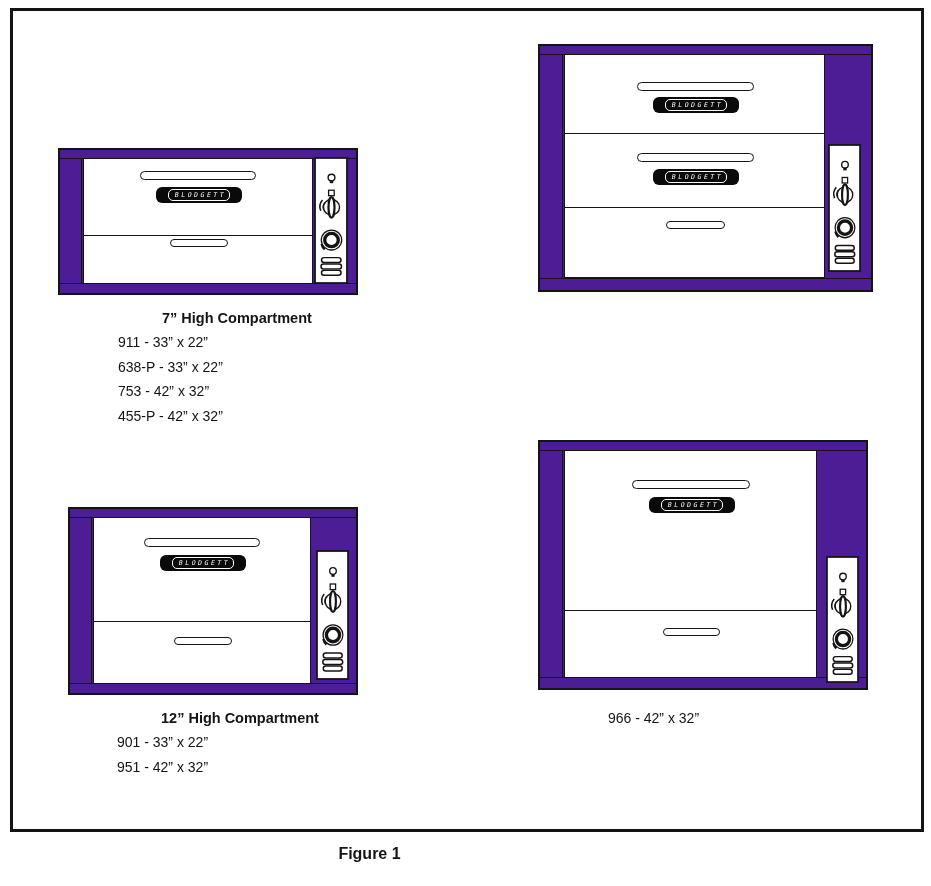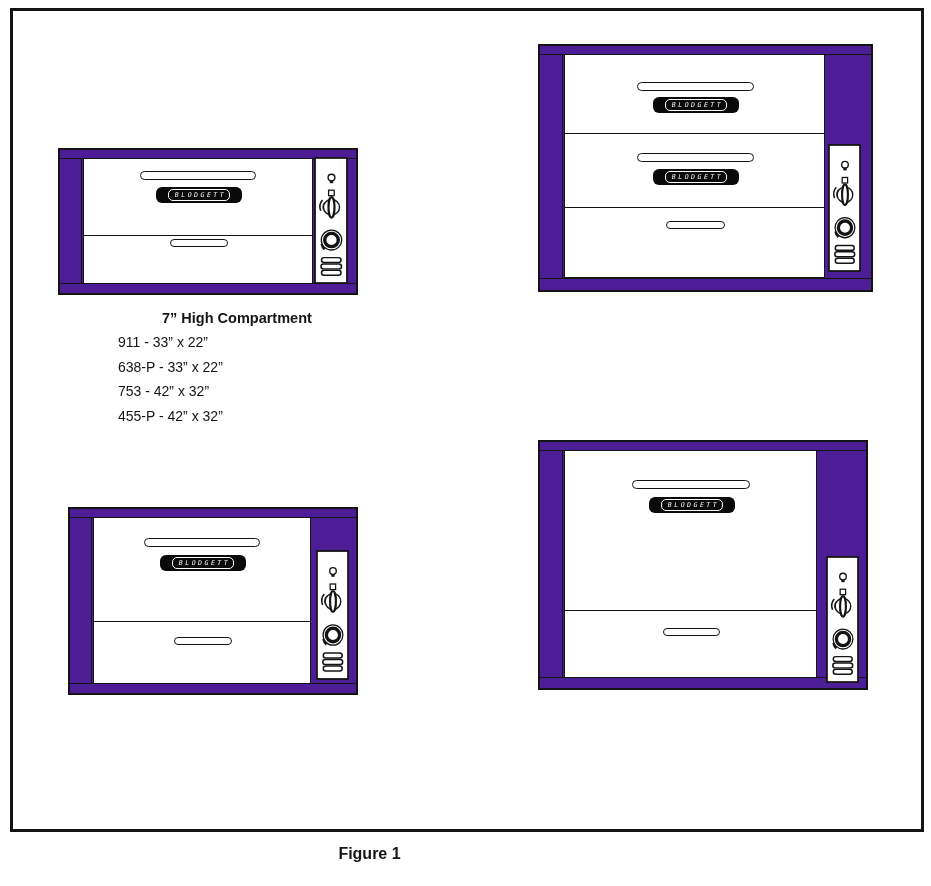--- a/index.html
+++ b/index.html
@@ -195,18 +195,24 @@
     <div class="label-title">7” High Compartment</div>
     <div class="label-line">911 - 33” x 22”</div>
     <div class="label-line">638-P - 33” x 22”</div>
     <div class="label-line">753 - 42” x 32”</div>
     <div class="label-line">455-P - 42” x 32”</div>
   </div>
 
   <div class="label-group" style="left:608px;top:306px;">
   </div>
 
+  <div class="label-group" style="left:117px;top:706px;">
+    <div class="label-title">12” High Compartment</div>
+    <div class="label-line">901 - 33” x 22”</div>
+    <div class="label-line">951 - 42” x 32”</div>
+  </div>
 
   <div class="label-group" style="left:608px;top:706px;">
+    <div class="label-line">966 - 42” x 32”</div>
   </div>
 
   <div class="figure-caption">Figure 1</div>
 </div>
 
 </body></html>

